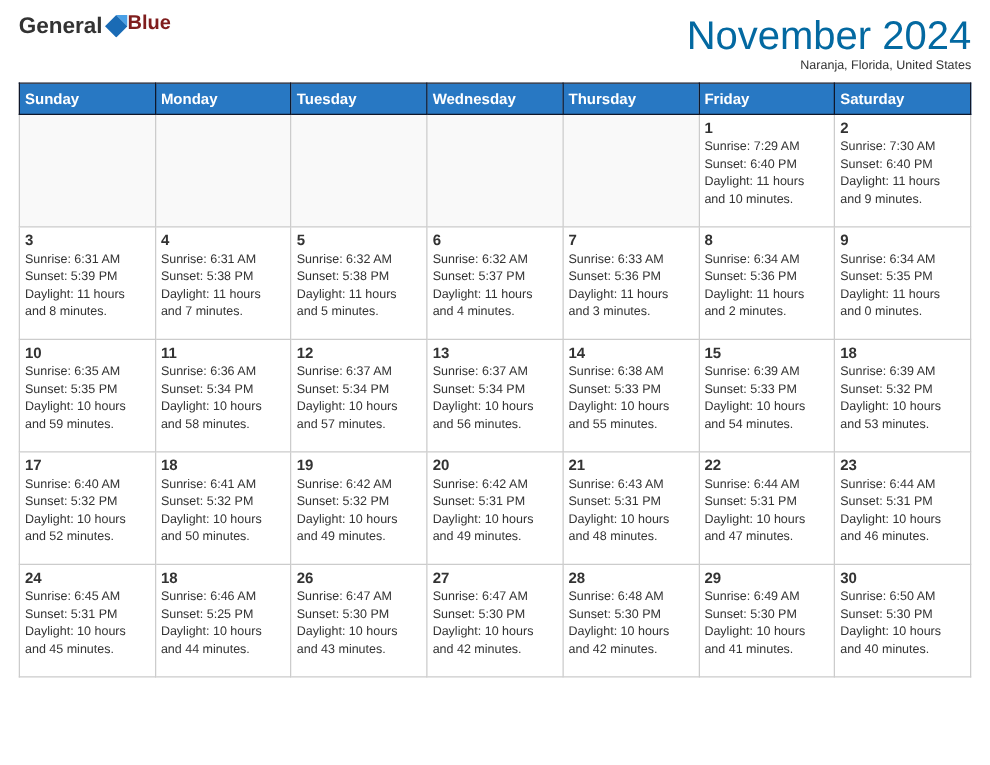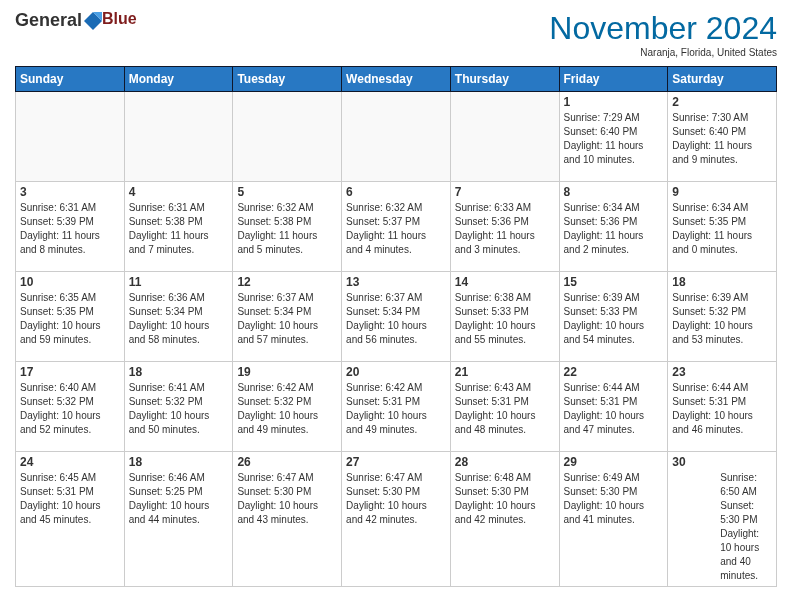--- a/index.html
+++ b/index.html
@@ -346,21 +346,21 @@
           </td>
           <td>
             <span class="day-number">29</span>
             <div class="day-info" style="white-space: pre-line;">Sunrise: 6:49 AM
 Sunset: 5:30 PM
 Daylight: 10 hours
 and 41 minutes.</div>
           </td>
           <td>
             <span class="day-number">30</span>
-            <div class="day-info" style="white-space: pre-line; margin-left: 48px;">Sunrise: 6:50 AM
+            <div class="day-info" style="white-space: pre-line;">Sunrise: 6:50 AM
 Sunset: 5:30 PM
 Daylight: 10 hours
 and 40 minutes.</div>
           </td>
         </tr>
       </tbody>
   </table>
 </div>
 
 </body></html>

